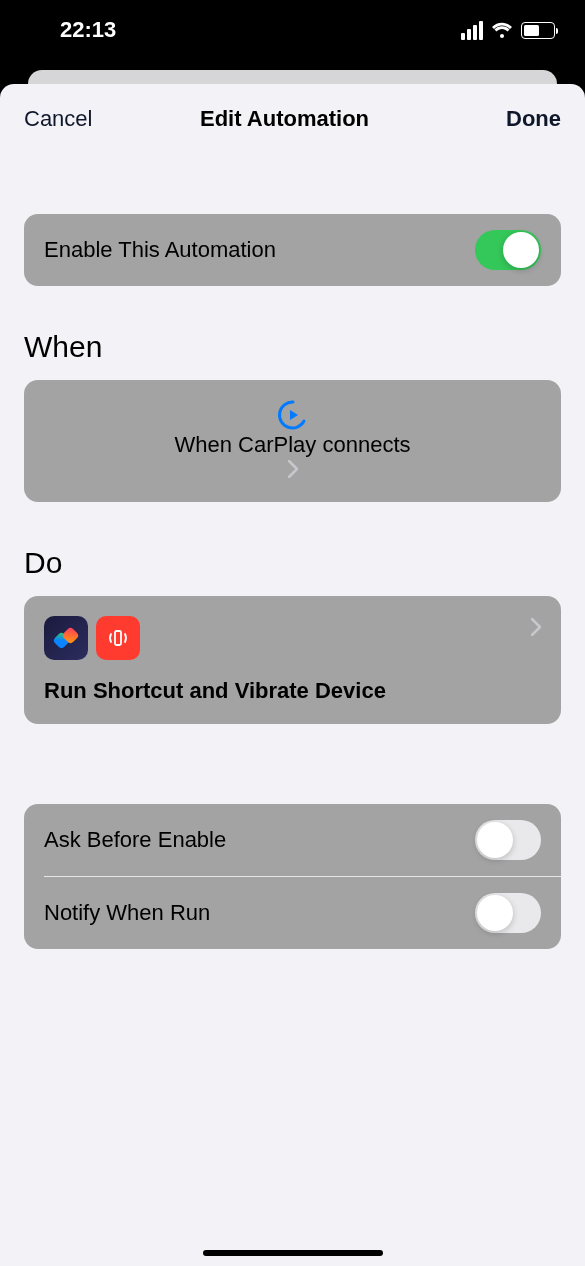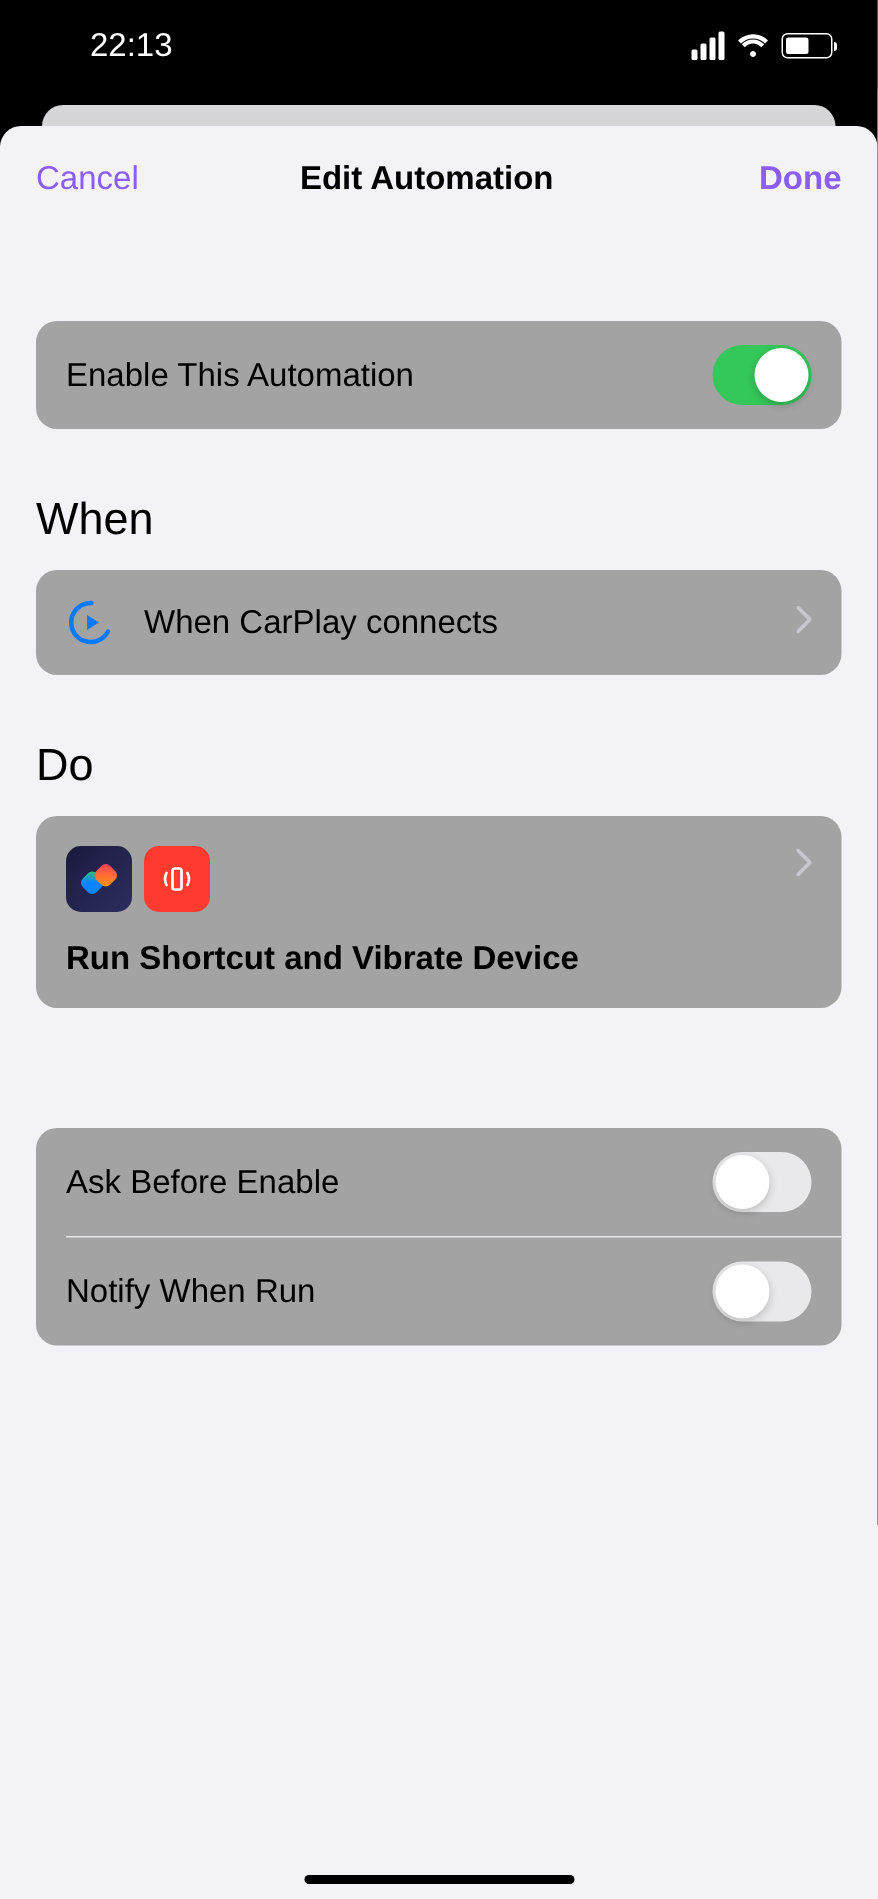--- a/index.html
+++ b/index.html
@@ -20,21 +20,21 @@
       height: 60px;
       display: flex;
       justify-content: space-between;
       align-items: center;
       padding: 0 30px;
       color: #fff;
       background: #000;
     }
     .status-time {
       font-size: 22px;
-      font-weight: 400;
+      font-weight: 700;
       margin-left: 30px;
     }
     .status-icons {
       display: flex;
       align-items: center;
       gap: 8px;
     }
     .signal-bars {
       display: flex;
       align-items: flex-end;
@@ -98,21 +98,21 @@
     }
     .nav-bar {
       height: 70px;
       display: flex;
       align-items: center;
       justify-content: space-between;
       padding: 0 24px;
     }
     .nav-btn {
       font-size: 22px;
-      color: #8b5cf6;
+      color: #0f172a;
       background: none;
       border: none;
       cursor: pointer;
     }
     .nav-btn.done {
       font-weight: 600;
     }
     .nav-title {
       font-size: 22px;
       font-weight: 600;
@@ -181,22 +181,22 @@
       font-size: 30px;
       font-weight: 400;
       color: #000;
       margin-top: 44px;
       margin-bottom: 16px;
     }
     .when-row {
       display: flex;
       align-items: center;
       padding: 18px 20px;
-      gap: 18px;
       cursor: pointer;
+      flex-direction: column;
     }
     .carplay-icon {
       width: 34px;
       height: 34px;
       display: flex;
       align-items: center;
       justify-content: center;
     }
     .when-text {
       flex: 1;

